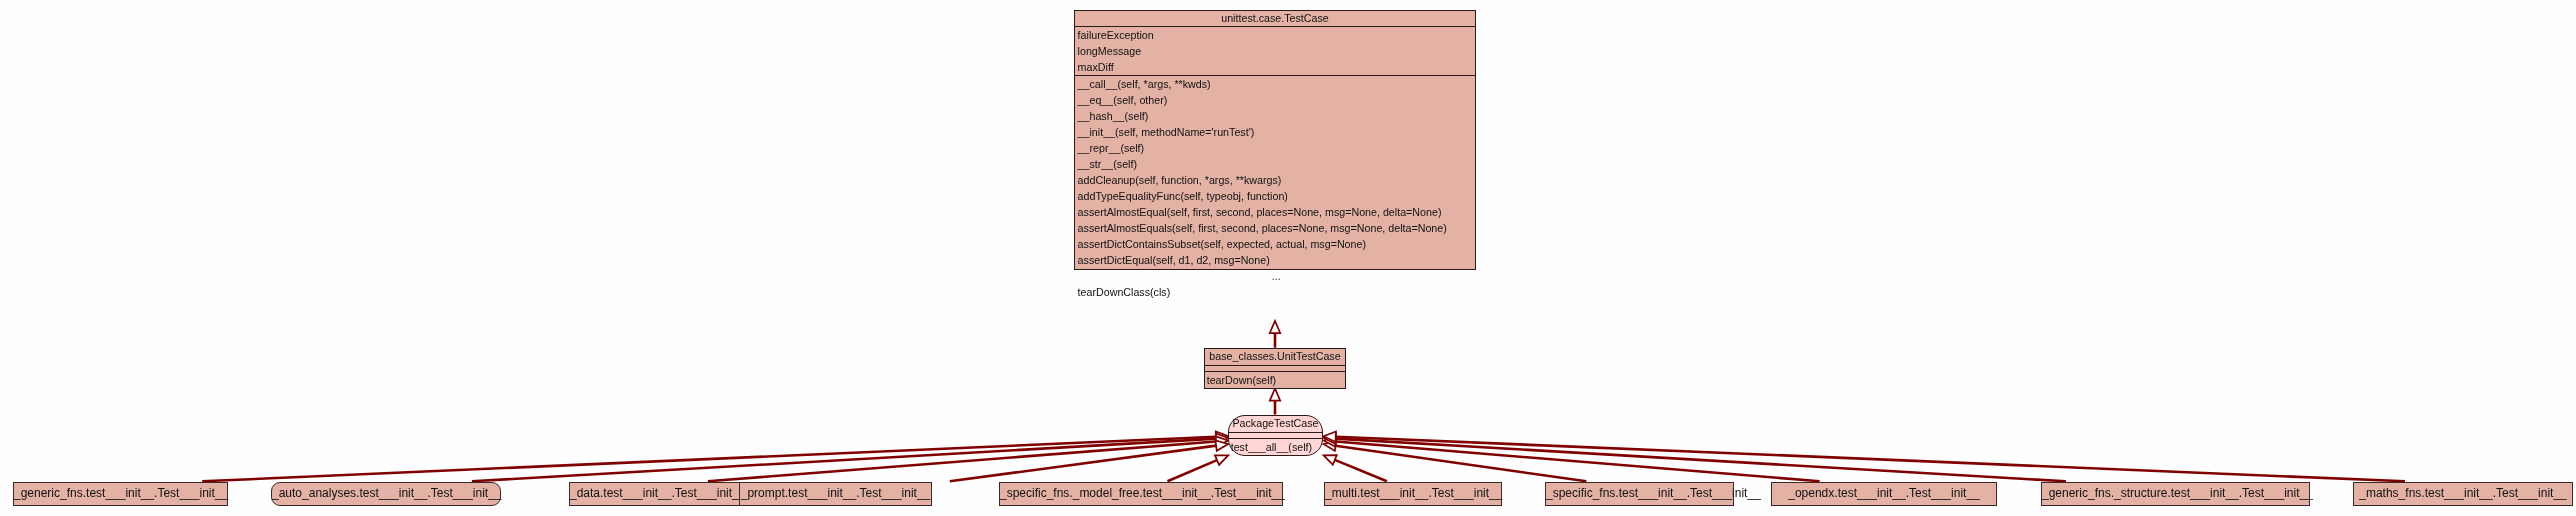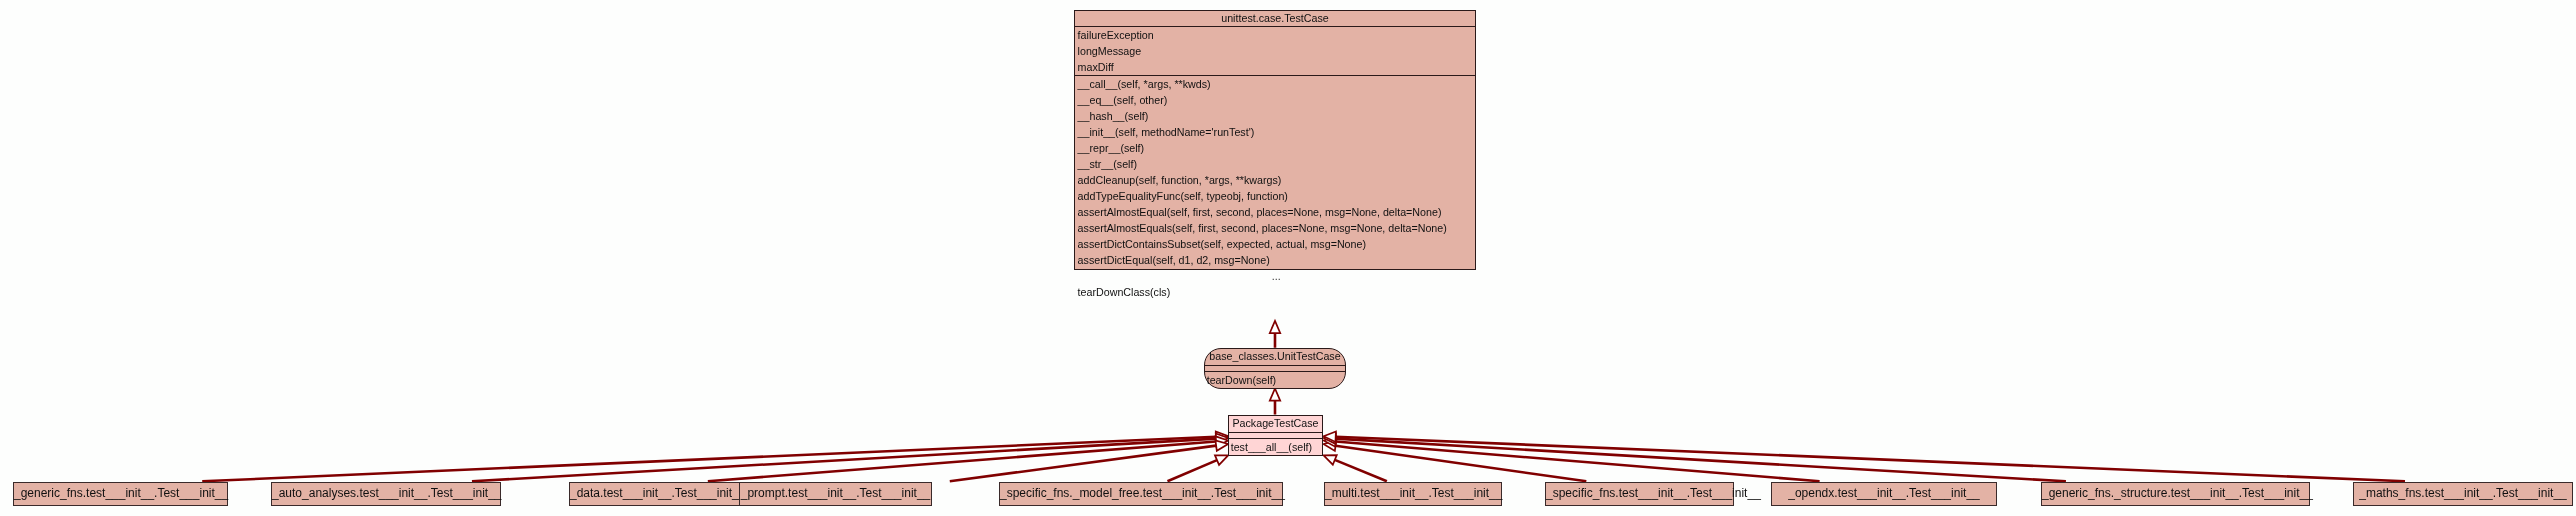--- a/index.html
+++ b/index.html
@@ -66,38 +66,38 @@
     <div class="row">addTypeEqualityFunc(self, typeobj, function)</div>
     <div class="row">assertAlmostEqual(self, first, second, places=None, msg=None, delta=None)</div>
     <div class="row">assertAlmostEquals(self, first, second, places=None, msg=None, delta=None)</div>
     <div class="row">assertDictContainsSubset(self, expected, actual, msg=None)</div>
     <div class="row">assertDictEqual(self, d1, d2, msg=None)</div>
     <div class="ellipsis">...</div>
     <div class="row">tearDownClass(cls)</div>
   </div>
 </div>
 
-<div class="cls" id="mid" style="left:1204px; top:348px; width:142px; height:41px;border-radius:17px;">
+<div class="cls" id="mid" style="left:1204px; top:348px; width:142px; height:41px;">
   <div class="title">base_classes.UnitTestCase</div>
   <div class="sect" style="height:5.2px;"></div>
   <div class="sect" style="padding-left:1.7px;">
     <div class="row">tearDown(self)</div>
   </div>
 </div>
 
-<div class="cls pkg" id="pkg" style="left:1228px; top:415px; width:95px; height:41px;">
+<div class="cls pkg" id="pkg" style="left:1228px; top:415px; width:95px; height:41px;border-radius:17px;">
   <div class="title">PackageTestCase</div>
   <div class="sect" style="height:5.2px;"></div>
   <div class="sect" style="padding-left:1.7px;">
     <div class="row">test___all__(self)</div>
   </div>
 </div>
 
 <div class="leaf" style="left:13px; width:215px;">_generic_fns.test___init__.Test___init__</div>
-<div class="leaf" style="left:271px; width:230px;">_auto_analyses.test___init__.Test___init__</div>
+<div class="leaf" style="left:271px; width:230px;border-radius:9px;">_auto_analyses.test___init__.Test___init__</div>
 <div class="leaf" style="left:569px; width:176px;">_data.test___init__.Test___init__</div>
 <div class="leaf" style="left:739px; width:193px;">_prompt.test___init__.Test___init__</div>
 <div class="leaf" style="left:999px; width:284px;">_specific_fns._model_free.test___init__.Test___init__</div>
 <div class="leaf" style="left:1324px; width:178px;">_multi.test___init__.Test___init__</div>
 <div class="leaf" style="left:1545px; width:189px;">_specific_fns.test___init__.Test___init__</div>
 <div class="leaf" style="left:1771px; width:226px;">_opendx.test___init__.Test___init__</div>
 <div class="leaf" style="left:2041px; width:269px;">_generic_fns._structure.test___init__.Test___init__</div>
 <div class="leaf" style="left:2353px; width:220px;">_maths_fns.test___init__.Test___init__</div>
 
 

